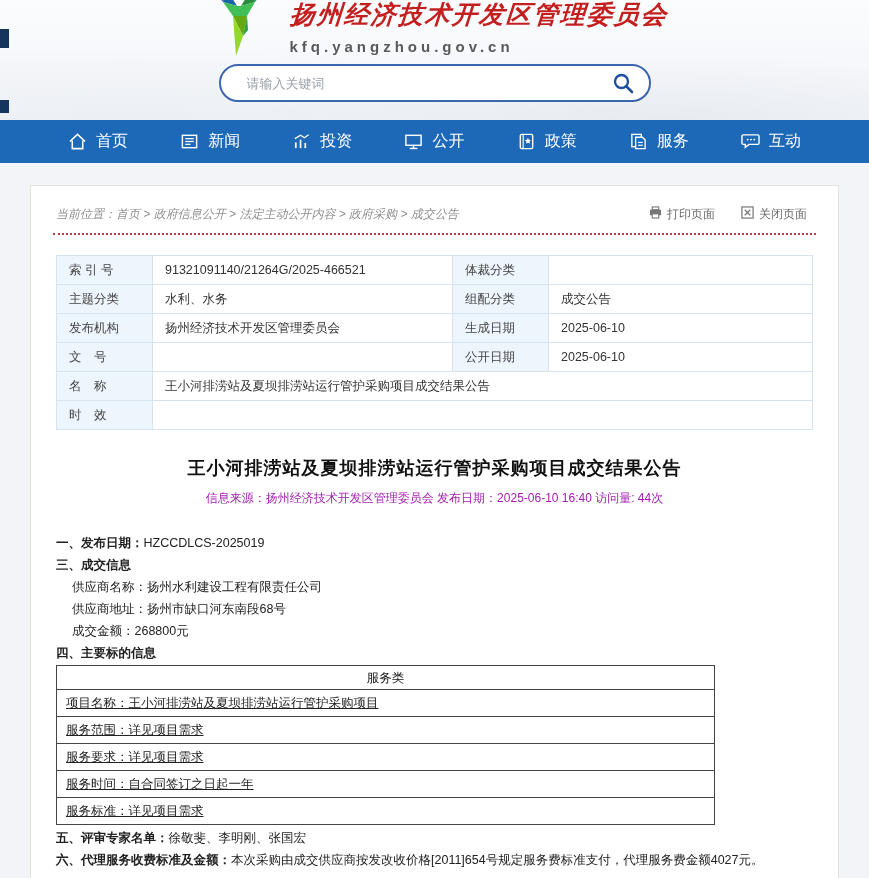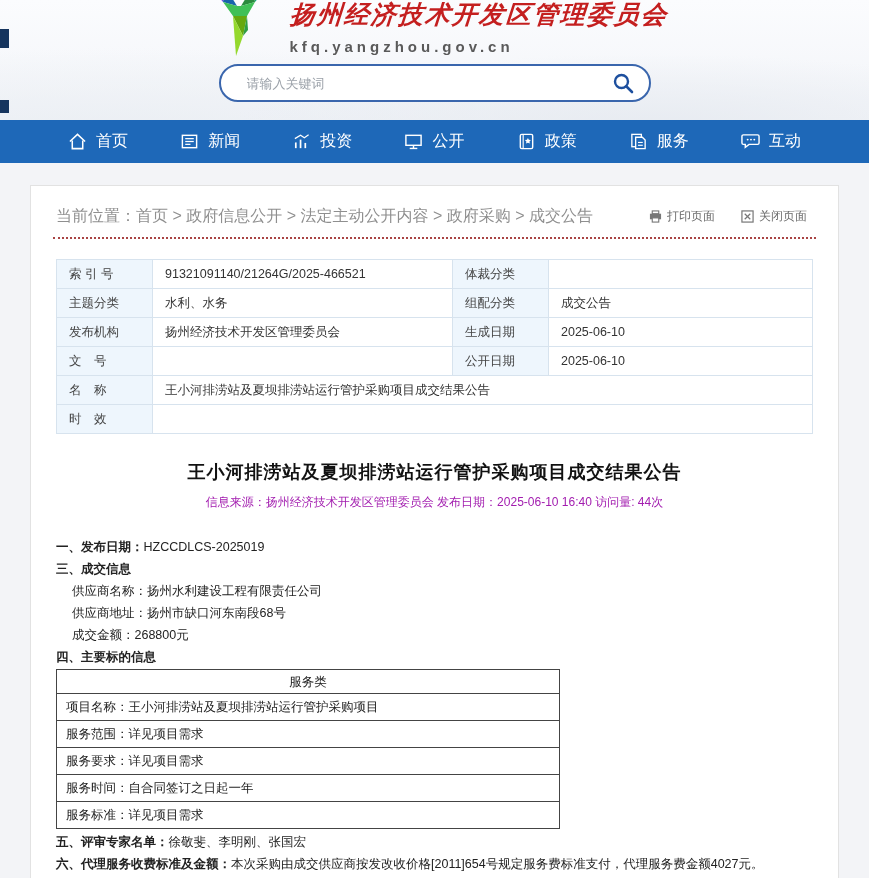--- a/index.html
+++ b/index.html
@@ -44,44 +44,44 @@
     justify-content:space-between; padding:0 68px;
   }
   .nav-item { display:flex; align-items:center; gap:9px; color:#fff; font-size:16px; cursor:pointer; white-space:nowrap; }
   .nav-item svg { display:block; }
   
   .card {
     background:#fff; border:1px solid #e2e2e2; margin:22px 30px 0 30px;
     min-height:720px; padding:14px 25px 20px 25px;
   }
   .crumb-row { display:flex; justify-content:space-between; align-items:center; padding:6px 0 10px 0; }
-  .crumbs { font-size:16px; color:#8f8f8f; }
+  .crumbs { font-size:12px; color:#8f8f8f;font-style:italic; }
   .crumbs .link { cursor:pointer; }
   .tools { display:flex; gap:26px; margin-right:6px; }
-  .tool { display:flex; align-items:center; gap:5px; font-size:12px; color:#6b6b6b; cursor:pointer; }
+  .tool { display:flex; gap:5px; font-size:12px; color:#6b6b6b; cursor:pointer; }
   .dotted-sep { border-bottom:2px dotted #a94444; margin:0 -3px; }
   
   table.meta { width:100%; border-collapse:collapse; margin-top:20px; table-layout:fixed; }
   table.meta td {
     border:1px solid #d7e3ee; height:29px; font-size:12.5px; color:#333;
     padding:4px 12px; vertical-align:middle;
   }
   table.meta td.lbl { background:#eef6fd; width:96px; color:#444; }
   table.meta td.v1 { width:300px; }
   
   .art-title { text-align:center; font-size:18px; font-weight:bold; color:#111; margin-top:26px; letter-spacing:1px; }
   .art-meta { text-align:center; font-size:12px; color:#a21caf; margin-top:10px; }
   .art-body { margin-top:26px; font-size:12.5px; color:#222; line-height:20px; }
   .art-body p { margin:2px 0; }
   .art-body .b { font-weight:bold; }
   .art-body .sub { padding-left:16px; }
-  table.svc { width:504px; border-collapse:collapse; margin:2px 0 3px 0; }
+  table.svc { width:659px; border-collapse:collapse; margin:2px 0 3px 0; }
   table.svc th, table.svc td { border:1px solid #444; font-size:12.5px; font-weight:normal; color:#222; }
   table.svc th { text-align:center; height:24px; }
-  table.svc td { padding:3px 9px; height:22px; }
+  table.svc td { padding:3px 9px; height:22px;text-decoration:underline; }
 </style>
 </head>
 <body>
 
 <div class="edge-frag f1"></div>
 <div class="edge-frag f2"></div>
 
 <div class="header">
   <div class="brand-row">
     <svg class="logo" viewBox="0 0 64 84">

